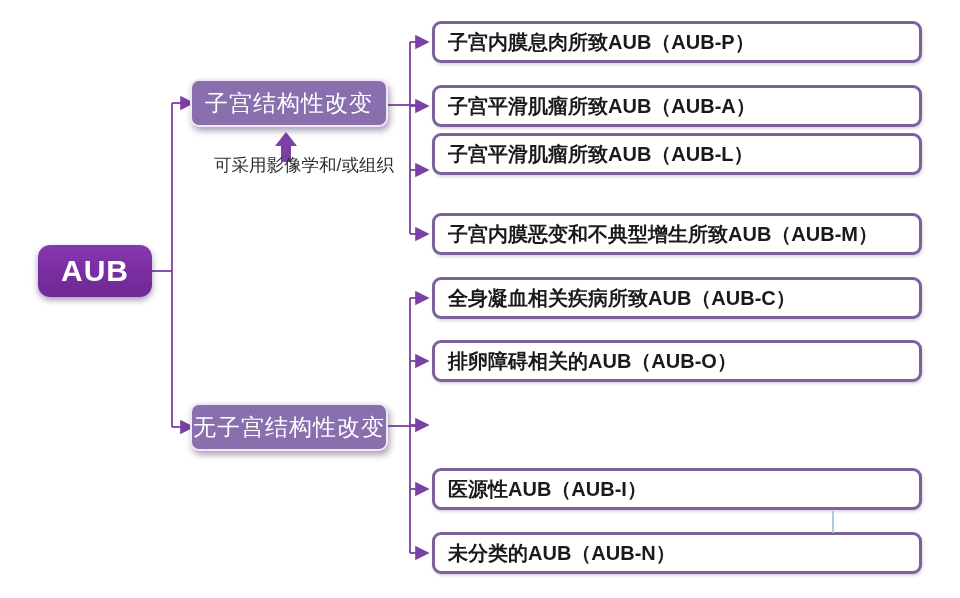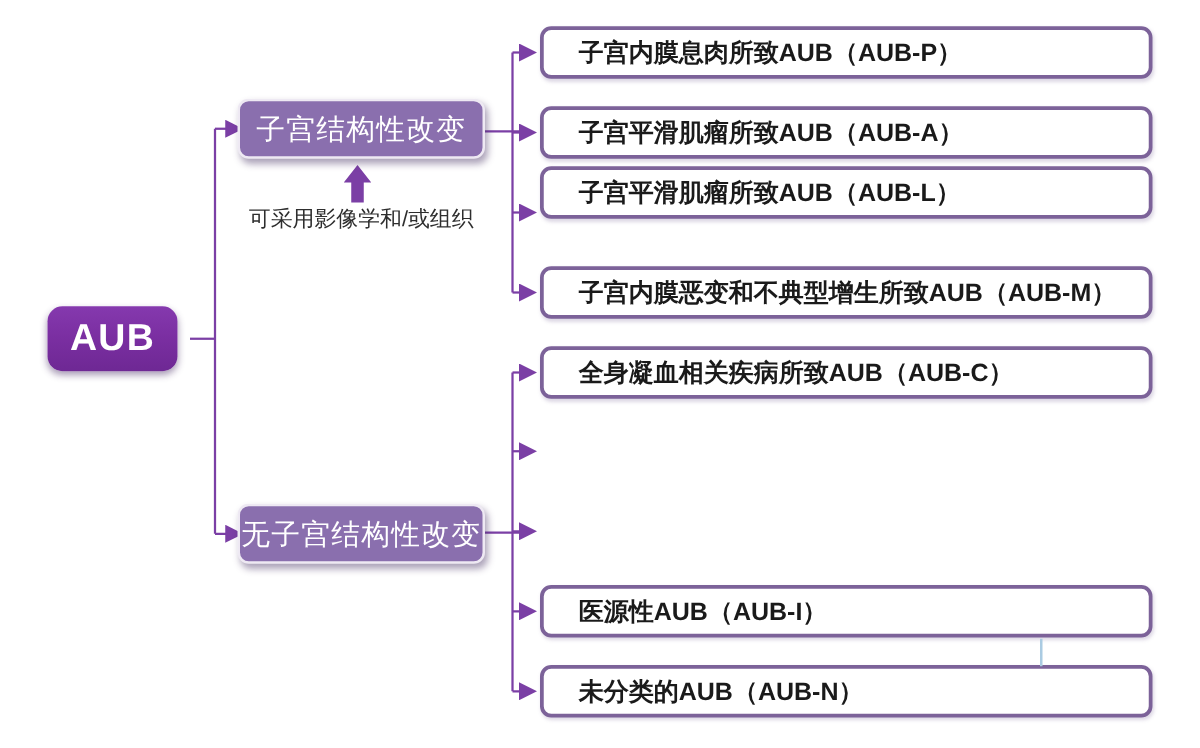--- a/index.html
+++ b/index.html
@@ -15,49 +15,49 @@
   body{font-family:"Liberation Sans","DejaVu Sans",sans-serif;}
   .canvas{
     position:relative;width:960px;height:598px;background:#fff;overflow:hidden;
   }
   .conn-svg{position:absolute;left:0;top:0;width:960px;height:598px;}
   .conn{stroke:var(--connector);stroke-width:1.8;fill:none;}
   .arrowhead{fill:var(--connector);}
   .up-arrow{fill:var(--connector);}
 
   .root-box{
-    position:absolute;left:38px;top:245px;width:104px;height:52px;
+    position:absolute;left:38px;top:245px;width:114px;height:52px;
     background:linear-gradient(180deg,#8539AE 0%,var(--root-box) 45%,#6E2894 100%);
     border-radius:12px;
     color:#fff;font-size:30px;font-weight:bold;letter-spacing:1px;
     display:flex;align-items:center;justify-content:center;
     box-shadow:0 3px 6px rgba(60,30,90,0.45);
     text-align:right;
   }
   .branch-box{
     position:absolute;left:190px;width:198px;height:48px;
     background:var(--branch-box);
     border:2px solid rgba(255,255,255,0.85);
     border-radius:9px;box-sizing:border-box;
     color:#fff;font-size:23px;letter-spacing:1px;
     display:flex;align-items:center;justify-content:center;
     box-shadow:2px 4px 6px rgba(70,50,100,0.45);
   }
   .branch-top{top:79px;}
   .branch-bottom{top:403px;}
   .note{
-    position:absolute;left:199px;top:162px;width:210px;
-    color:var(--note-text);font-size:17.5px;line-height:27px;
+    position:absolute;left:199px;top:152px;width:210px;
+    color:var(--note-text);font-size:17.5px;line-height:27px;text-align:center;
   }
   .leaf{
     position:absolute;left:432px;width:490px;height:42px;
     background:#fff;border:3px solid var(--leaf-border);border-radius:9px;
     box-sizing:border-box;
     display:flex;align-items:center;
-    padding-left:28px;
+    padding-left:13px;
     color:var(--text);font-size:20px;font-weight:bold;
     box-shadow:1px 2px 3px rgba(120,100,150,0.25);
   }
   .stray{
     position:absolute;left:832px;top:511px;width:2px;height:22px;
     background:var(--stray-line);
   }
 </style>
 </head>
 <body>
@@ -102,18 +102,19 @@
     <div>可采用影像学和/或组织</div>
   </div>
 
   <div class="branch-box branch-bottom">无子宫结构性改变</div>
 
   <div class="leaf" style="top:21px">子宫内膜息肉所致AUB（AUB-P）</div>
   <div class="leaf" style="top:85px">子宫平滑肌瘤所致AUB（AUB-A）</div>
   <div class="leaf" style="top:133px">子宫平滑肌瘤所致AUB（AUB-L）</div>
   <div class="leaf" style="top:213px">子宫内膜恶变和不典型增生所致AUB（AUB-M）</div>
   <div class="leaf" style="top:277px">全身凝血相关疾病所致AUB（AUB-C）</div>
+  <div class="leaf" style="top:340px">排卵障碍相关的AUB（AUB-O）</div>
   <div class="leaf" style="top:468px">医源性AUB（AUB-I）</div>
   <div class="leaf" style="top:532px">未分类的AUB（AUB-N）</div>
 
   <div class="stray"></div>
 
 </div>
 
 </body></html>

